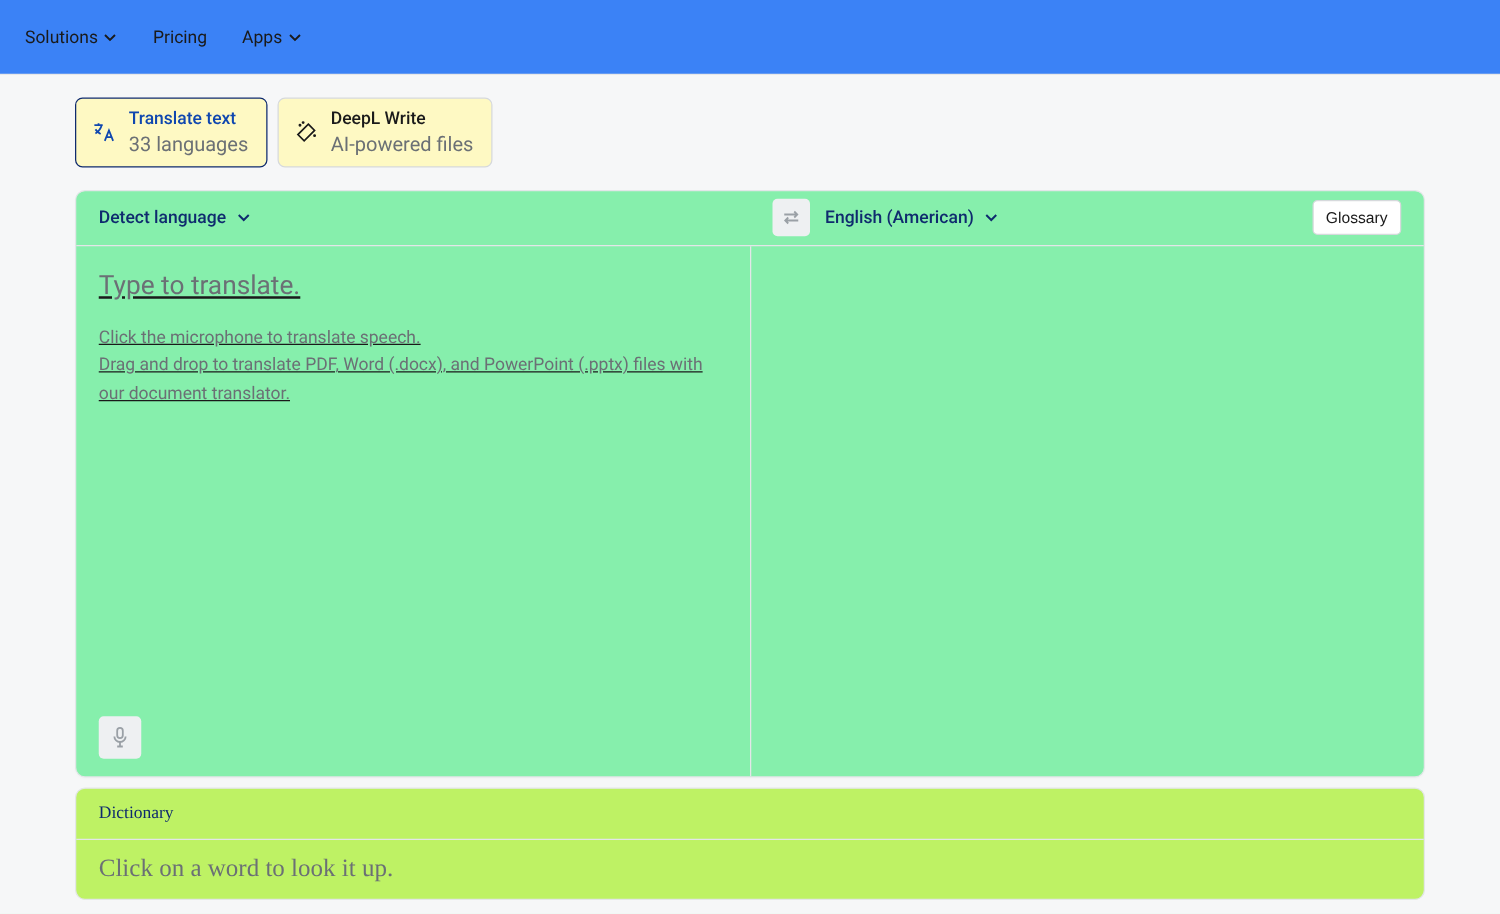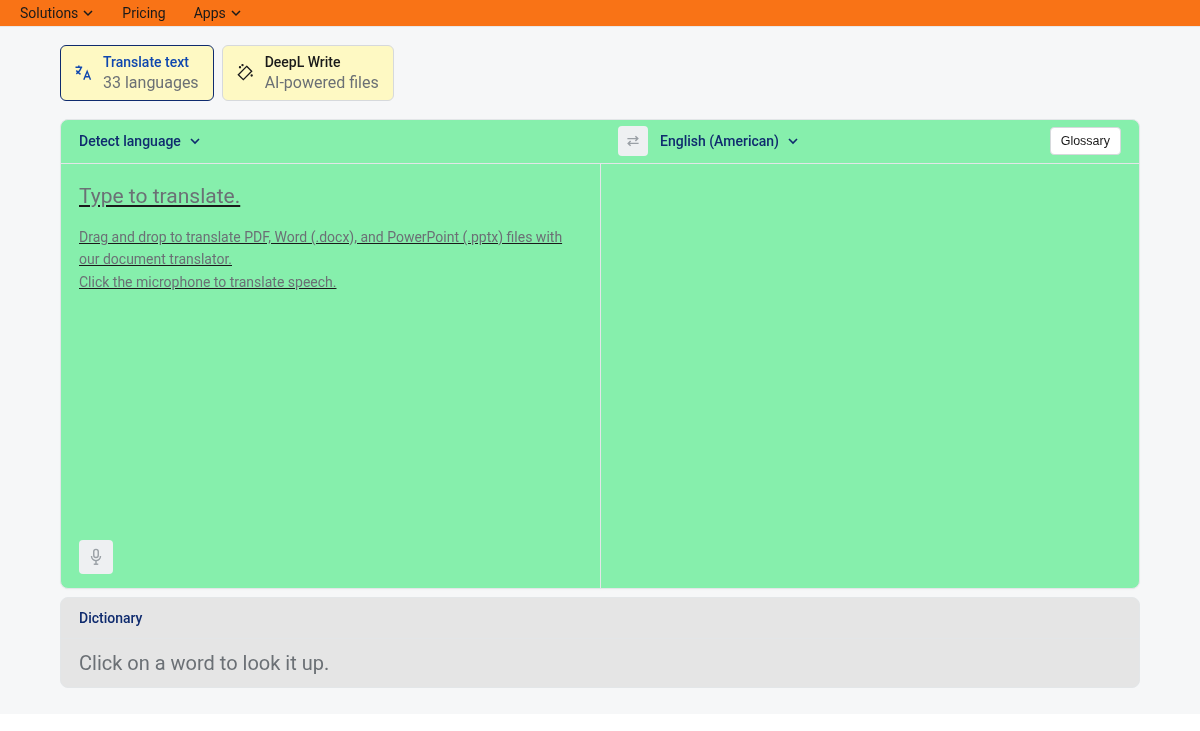--- a/index.html
+++ b/index.html
@@ -7,26 +7,26 @@
     font-family: -apple-system, BlinkMacSystemFont, "Segoe UI", Roboto, Helvetica, Arial, sans-serif;
     background: #ffffff;
     color: #1a1a1a;
     width: 1200px;
     height: 731px;
     overflow: hidden;
   }
 
   
   .topnav {
-    height: 27px;
+    height: 60px;
     display: flex;
     padding: 0 20px;
     gap: 28px;
     border-bottom: 1px solid #e8e8e8;
-    background: #f97316;
+    background: #3b82f6;
   }
   .topnav-item {
     font-size: 14px;
     color: #1a1a1a;
     display: flex;
     align-items: center;
     gap: 4px;
     cursor: pointer;
   }
 
@@ -172,24 +172,25 @@
     border-radius: 4px;
     display: flex;
     align-items: center;
     justify-content: center;
     cursor: pointer;
   }
 
   
   .dict-card {
     margin-top: 8px;
-    background: #e5e5e5;
+    background: #bef264;
     border: 1px solid #e3e6e8;
     border-radius: 8px;
     width: 100%;
+    font-family: Liberation Serif, serif;
   }
   .dict-header {
     padding: 12px 18px;
     border-bottom: 1px solid #e3e6e8;
     font-size: 14px;
     font-weight: 500;
     color: #0f2b6e;
   }
   .dict-body {
     padding: 12px 18px;
@@ -279,22 +280,22 @@
               <polyline points="2,4 6,8 10,4" stroke="#0f2b6e" stroke-width="1.6" fill="none"></polyline>
             </svg>
         </div>
         <button class="glossary-btn">Glossary</button>
       </div>
     </div>
 
     <div class="panes">
       <div class="pane source">
         <div class="placeholder">Type to translate.</div>
+        <div class="hint">Click the microphone to translate speech.</div>
         <div class="hint">Drag and drop to translate PDF, Word (.docx), and PowerPoint (.pptx) files with our document translator.</div>
-        <div class="hint">Click the microphone to translate speech.</div>
         <div class="pane-footer">
           <div class="mic-btn">
             <svg width="14" height="18" viewBox="0 0 14 20" fill="none" stroke="#9aa0a6" stroke-width="1.6">
               <rect x="4.5" y="1.5" width="5" height="9" rx="2.5"></rect>
               <path d="M2 9a5 5 0 0 0 10 0"></path>
               <line x1="7" y1="14" x2="7" y2="18"></line>
               <line x1="4.5" y1="18" x2="9.5" y2="18"></line>
             </svg>
           </div>
         </div>

